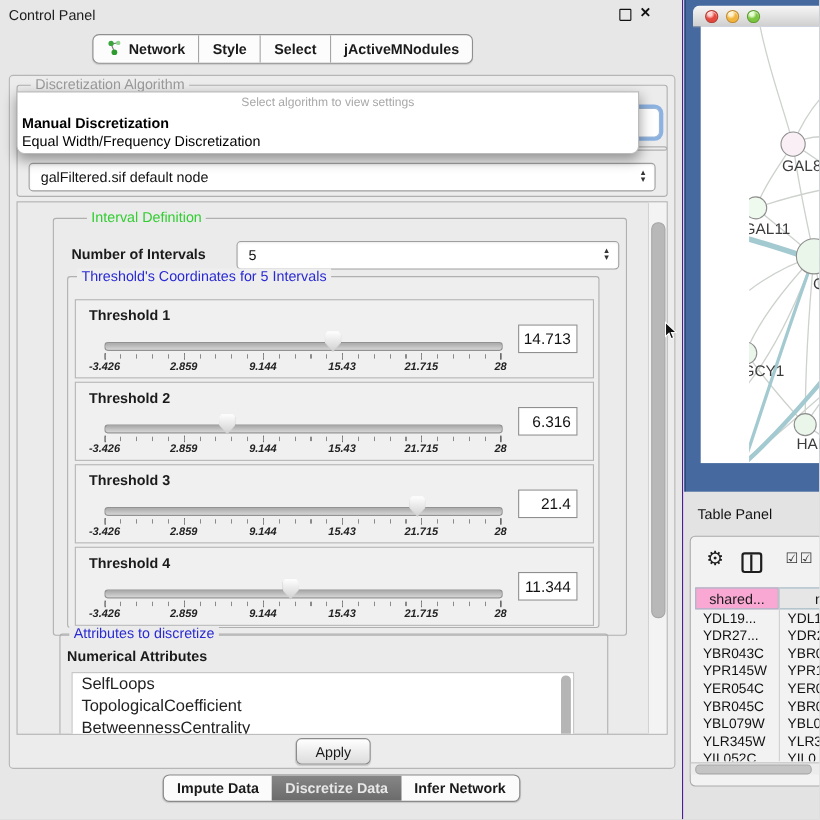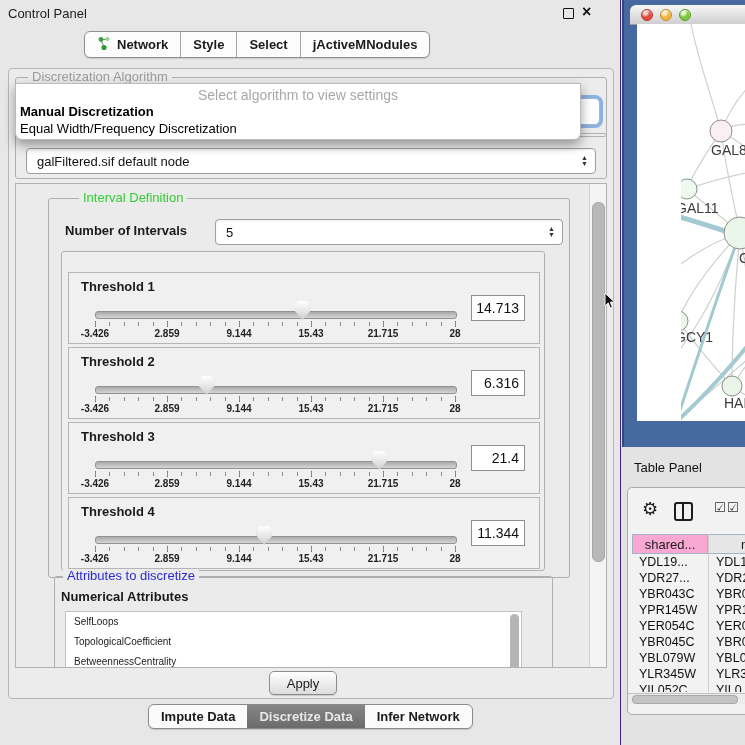--- a/index.html
+++ b/index.html
@@ -19,21 +19,21 @@
   .seg.sel + .seg{border-left:none;}
   .net-ico{margin-right:6px;}
   
   .main-panel{position:absolute;left:8px;top:68px;width:604px;height:629px;background:#ececec;border:1px solid #b6b6b6;border-radius:4px;}
   .grp{position:absolute;border:1px solid #b0b0b0;border-radius:3px;}
   .grp-label{position:absolute;top:-8px;left:12px;background:#ececec;padding:0 4px;font-size:13px;line-height:14px;white-space:nowrap;}
   
   .disc-combo{position:absolute;right:6px;top:20px;left:10px;height:25px;background:#fff;border:1px solid #9db7d6;border-radius:5px;box-shadow:0 0 0 3px #8cb2e2;}
   
   .popup{position:absolute;left:6px;top:14px;width:564px;height:55px;background:#fff;border:1px solid #bbb;border-radius:0 0 7px 7px;box-shadow:0 5px 12px rgba(0,0,0,.38);z-index:40;}
-  .popup-hint{position:absolute;top:3px;left:0;width:100%;text-align:center;font-size:14px;color:#a8a8a8;}
+  .popup-hint{position:absolute;top:3px;left:0;width:100%;text-align:center;font-size:11px;color:#a8a8a8;}
   .popup-opt1{position:absolute;top:20px;left:4px;font-size:13px;font-weight:bold;color:#000;}
   .popup-opt2{position:absolute;top:37px;left:4px;font-size:13px;color:#000;}
   
   .combo{position:absolute;background:#fff;border:1px solid #9f9f9f;border-radius:4px;font-size:13px;color:#111;box-shadow:inset 0 1px 2px rgba(0,0,0,.08);}
   .combo .val{position:absolute;left:10px;top:50%;transform:translateY(-50%);white-space:nowrap;}
   .stepper{position:absolute;right:7px;top:50%;transform:translateY(-50%);display:flex;flex-direction:column;align-items:center;line-height:6px;font-size:7px;color:#333;}
   
   .scrollpane{position:absolute;left:6px;top:114px;width:590px;height:483px;background:#ebebeb;border:1px solid #b2b2b2;overflow:hidden;}
   .vsb-track{position:absolute;right:0;top:0;width:16px;height:100%;background:#f3f3f3;border-left:1px solid #d2d2d2;}
   .vsb-thumb{position:absolute;left:2px;width:11px;border-radius:6px;background:#b8b8b8;border:1px solid #a6a6a6;}
@@ -41,32 +41,32 @@
   .lbl-green{color:#32cd32;background:#ebebeb;margin-left:18px;}
   .lbl-blue{color:#2a2ad4;background:#ebebeb;}
   .noi-label{position:absolute;left:16px;top:24px;font-size:13px;font-weight:bold;}
   
   .thr-panel{position:absolute;left:6px;width:470px;height:70px;background:#f0f0f0;border:1px solid #b5b5b5;}
   .thr-title{position:absolute;left:12px;top:6px;font-size:13px;font-weight:bold;}
   .track{position:absolute;left:26px;top:38px;width:360px;height:6px;border-radius:3px;background:linear-gradient(#a9a9a9,#d6d6d6);border:1px solid #929292;}
   .ticks-minor{position:absolute;left:26px;top:49px;width:361px;height:4px;background:repeating-linear-gradient(90deg,#8a8a8a 0 1px,transparent 1px 14.4px);}
   .ticks-major{position:absolute;left:26px;top:48px;width:361px;height:6px;background:repeating-linear-gradient(90deg,#6c6c6c 0 1px,transparent 1px 72px);}
   .ticklabels{position:absolute;left:26px;top:55px;width:361px;height:12px;}
-  .tick-label{position:absolute;width:60px;text-align:center;font-size:10px;font-weight:bold;color:#222;}
+  .tick-label{position:absolute;width:60px;text-align:center;font-size:10px;font-weight:bold;color:#222;font-style:italic;}
   .thumb{position:absolute;top:28px;width:15px;height:19px;background:linear-gradient(#ffffff,#c9c9c9);
          clip-path:polygon(18% 0,82% 0,100% 18%,100% 55%,50% 100%,0 55%,0 18%);
          filter:drop-shadow(0 1px 1px rgba(0,0,0,.35));}
   .thumb::after{content:"";position:absolute;inset:1px;background:linear-gradient(#fdfdfd,#d2d2d2);
          clip-path:polygon(18% 0,82% 0,100% 18%,100% 55%,50% 100%,0 55%,0 18%);}
   .valbox{position:absolute;left:402px;top:22px;width:54px;height:26px;background:#fff;border:1px solid #8f8f8f;
           font-size:14px;color:#111;display:flex;align-items:center;justify-content:flex-end;padding-right:5px;box-sizing:border-box;}
   
   .attr-heading{position:absolute;left:6px;top:12px;font-size:13px;font-weight:bold;}
   .listbox{position:absolute;left:10px;top:34px;width:455px;height:110px;background:#fff;border:1px solid #c2c2c2;overflow:hidden;}
-  .list-item{font-size:10px;color:#222;padding:2px 0 2px 8px;line-height:16px;}
+  .list-item{font-size:15px;color:#222;padding:2px 0 2px 8px;line-height:16px;}
   .list-vsb{position:absolute;right:2px;top:2px;width:9px;height:76px;border-radius:5px;background:#b5b5b5;}
   
   .apply-btn{position:absolute;left:260px;top:602px;width:66px;height:22px;border:1px solid #8c8c8c;border-radius:5px;
              background:linear-gradient(#ffffff,#dcdcdc);font-size:13px;display:flex;align-items:center;justify-content:center;box-shadow:0 1px 1px rgba(0,0,0,.15);}
   
   .bottom-tabs{position:absolute;left:148px;top:704px;height:23px;display:flex;border:1px solid #8a8a8a;border-radius:6px;background:#fbfbfb;overflow:hidden;box-shadow:0 1px 1px rgba(0,0,0,.15);}
   
   .net-window{position:absolute;left:622px;top:0;width:123px;height:447px;background:linear-gradient(90deg,#2c4c80 0,#2c4c80 2px,#46699f 2px);}
   .net-titlebar{position:absolute;left:8px;top:5px;right:0;height:19px;border-radius:6px 0 0 0;background:linear-gradient(#f7f7f7,#cfcfcf);border-bottom:1px solid #9d9d9d;display:flex;align-items:center;gap:7px;padding-left:11px;}
   .light{width:12px;height:12px;border-radius:50%;box-shadow:inset 0 1px 1px rgba(255,255,255,.7);}
@@ -159,20 +159,21 @@
           <span class="noi-label">Number of Intervals</span>
           <div class="combo" style="left:166px;top:20px;width:346px;height:24px;">
             <span class="val">5</span>
             <span class="stepper">
               <span>▲</span>
                 <span>▼</span>
             </span>
           </div>
 
           <div class="grp" style="left:12px;top:52px;width:482px;height:318px;background:#eeeeee;">
+            <span class="grp-label lbl-blue" style="left:8px;background:#eeeeee;">Threshold's Coordinates for 5 Intervals</span>
 
             <div class="thr-panel" style="top:20px;">
               <span class="thr-title">Threshold 1</span>
               <div class="track"></div>
               <div class="ticks-major"></div>
               <div class="ticks-minor"></div>
               <div class="ticklabels">
                   <span class="tick-label" style="left: -30px;">-3.426</span>
                   <span class="tick-label" style="left: 42px;">2.859</span>
                   <span class="tick-label" style="left: 114px;">9.144</span>

